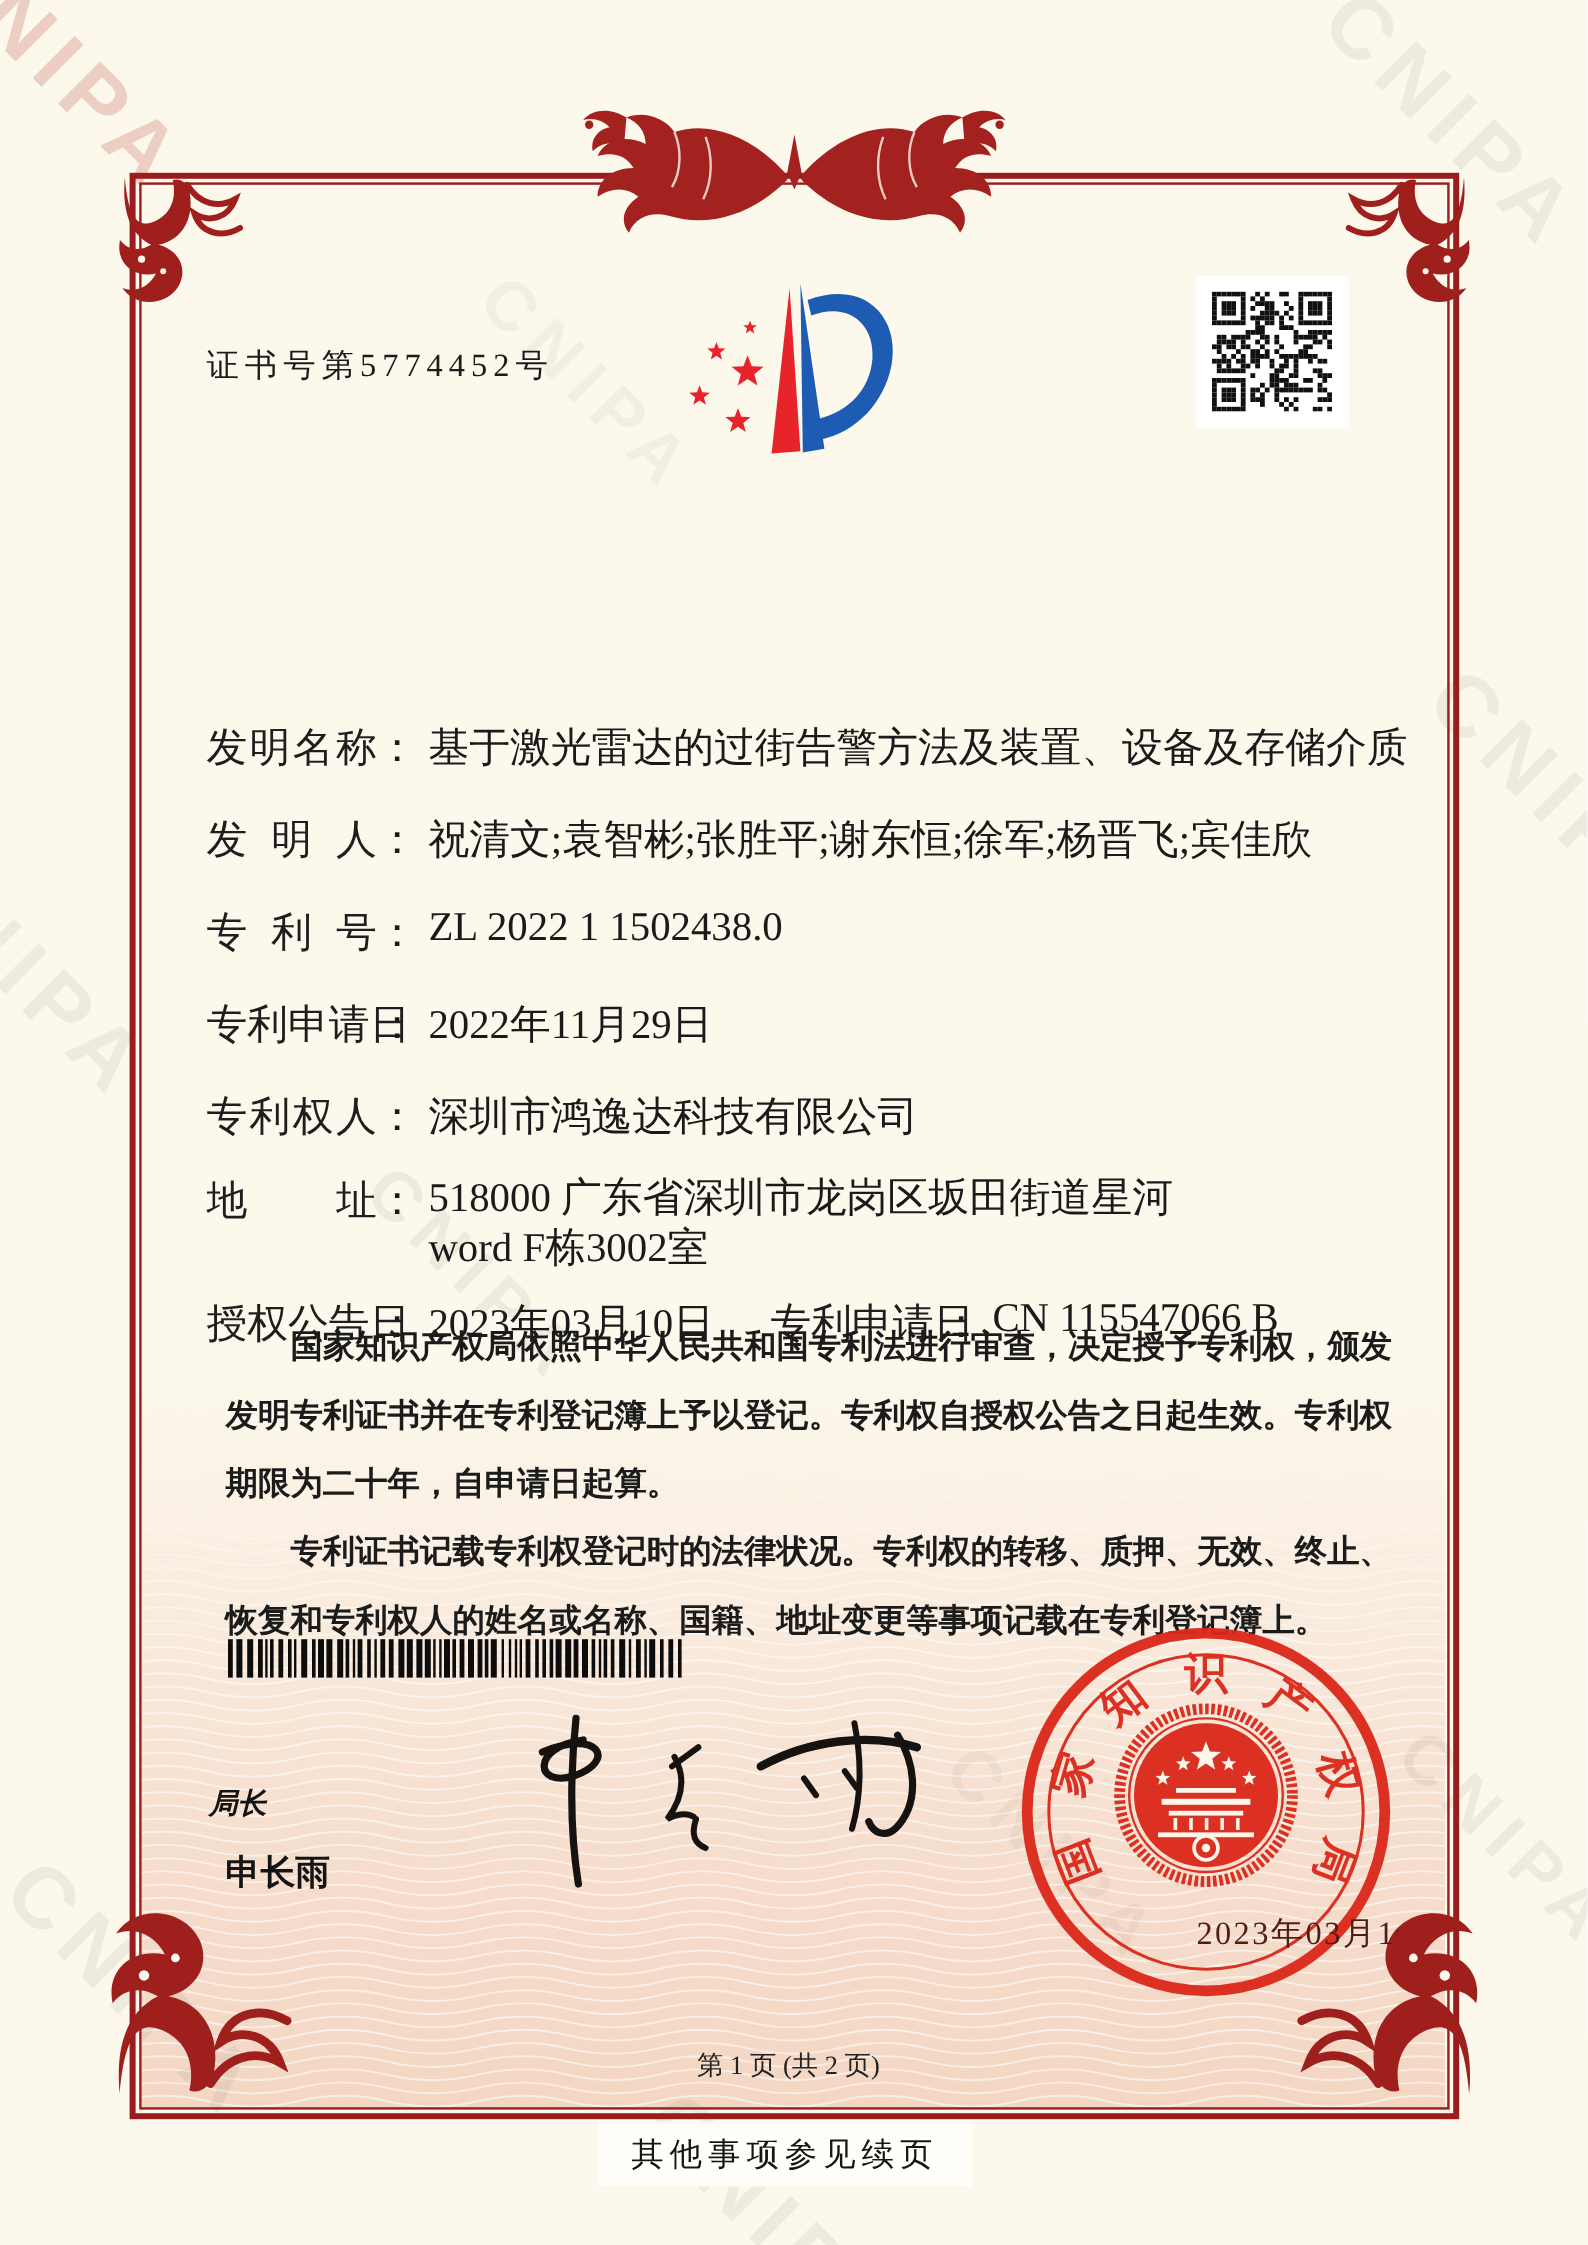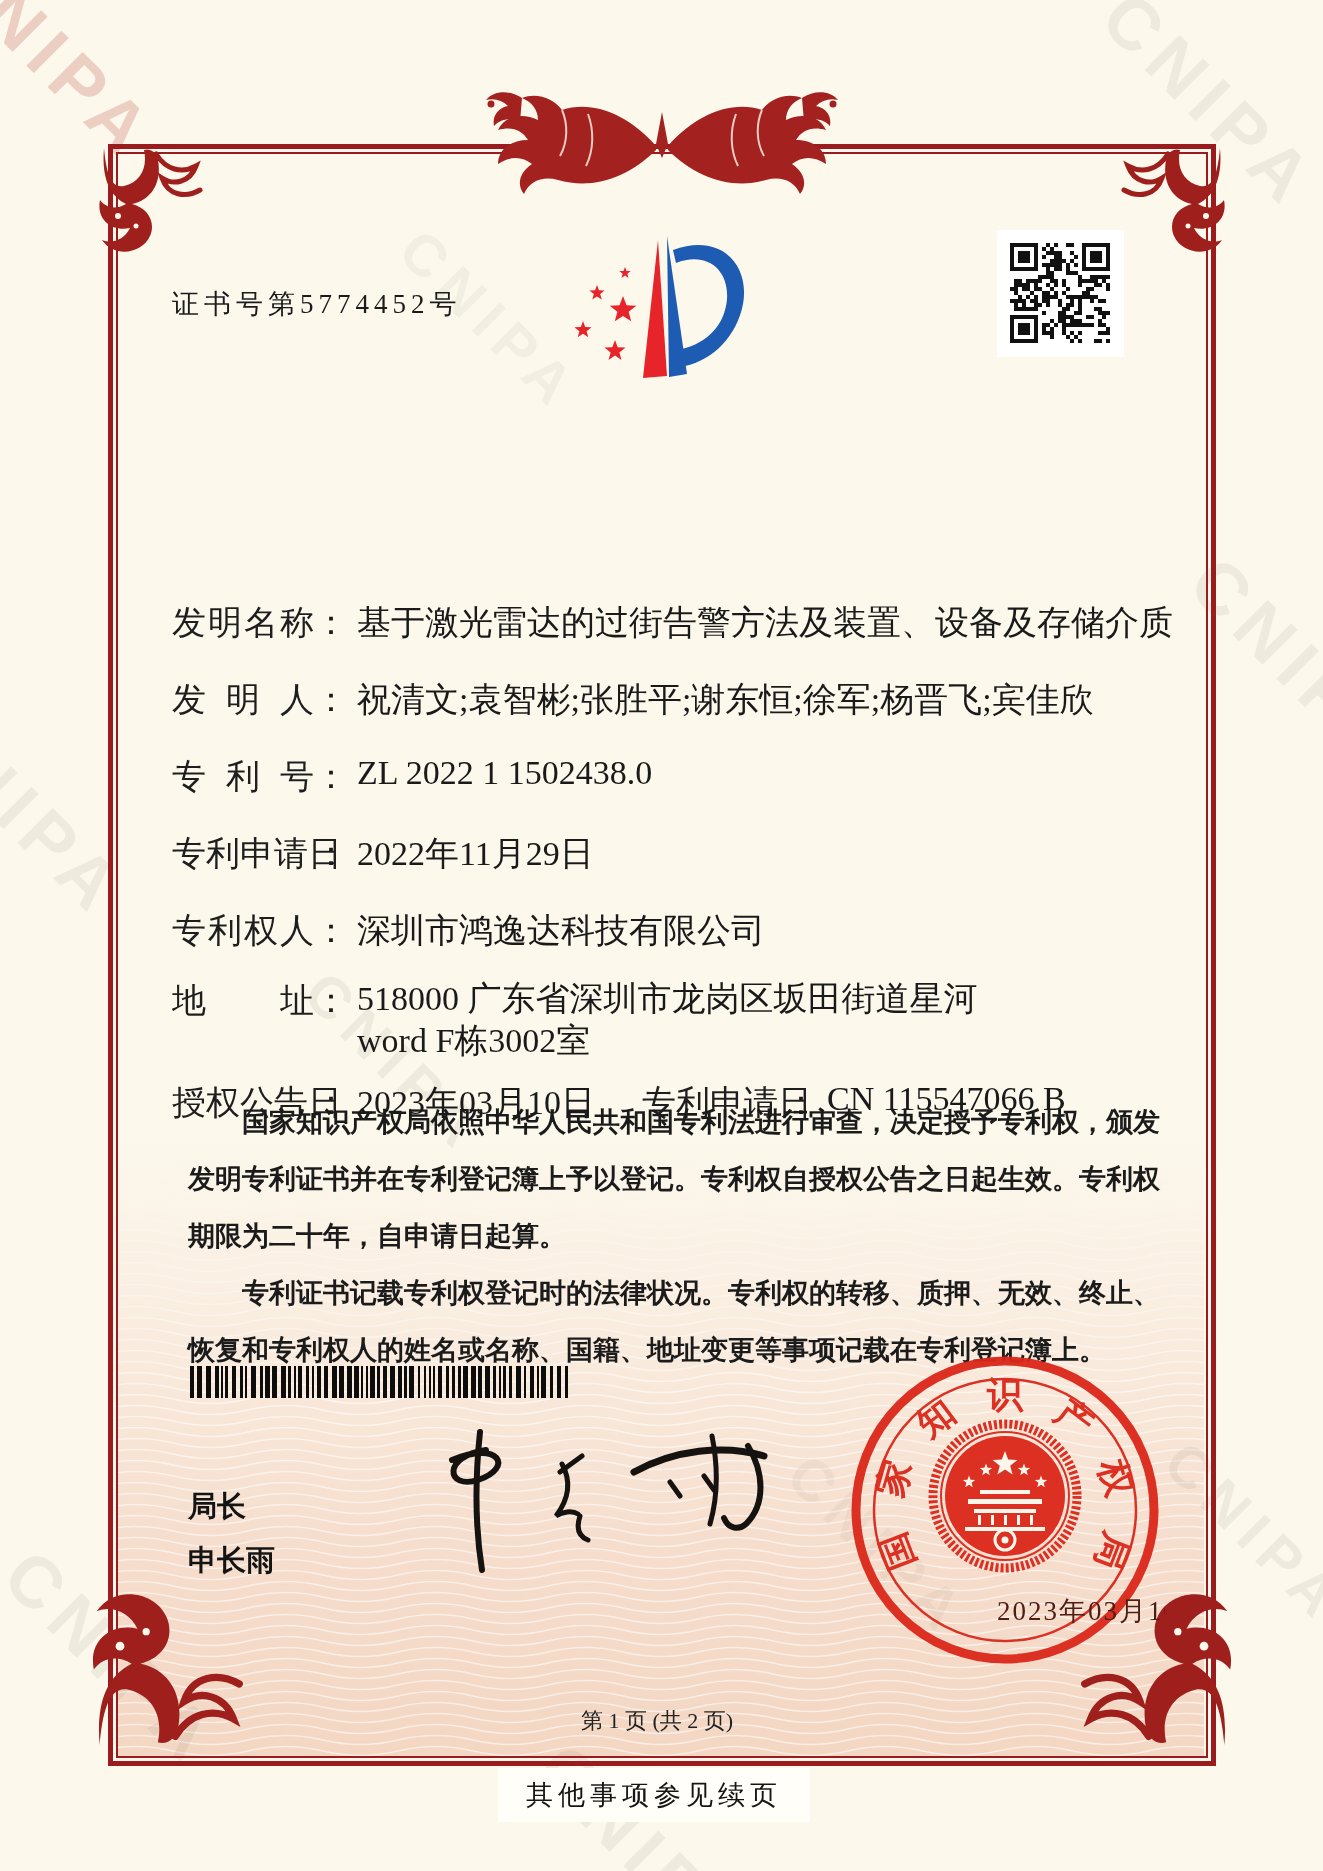--- a/index.html
+++ b/index.html
@@ -40,22 +40,22 @@
   .pair2{position:absolute;left:470px;top:0;}
   
   .body-text{left:188px;top:1094px;width:972px;font-size:27px;line-height:57px;
              text-align:justify;color:#1b1b1b;z-index:4;font-weight:bold;}
   .body-text p{margin:0;text-indent:54px;}
   
   .barcode{left:190px;top:1366px;width:394px;height:32px;display:flex;align-items:stretch;z-index:4;}
   .barcode i{display:block;height:100%;}
   
   .sig{left:412px;top:1420px;z-index:4;}
-  .director-label{left:188px;top:1487px;font-family:"Liberation Sans","DejaVu Sans",sans-serif;
-                  font-weight:700;font-size:29px;color:#141414;z-index:4;}
+  .director-label{left:174px;top:1487px;font-family:"Liberation Sans","DejaVu Sans",sans-serif;
+                  font-weight:700;font-size:24px;color:#141414;z-index:4;font-style:italic;}
   .director-name{left:188px;top:1541px;font-family:"Liberation Sans","DejaVu Sans",sans-serif;
                  font-weight:700;font-size:29px;color:#141414;z-index:4;}
   
   .seal{left:845px;top:1350px;width:320px;height:320px;z-index:7;}
   
   .page-footer{left:108px;top:1706px;width:1098px;text-align:center;font-size:22px;color:#222;z-index:4;}
   .contin{left:498px;top:1768px;width:312px;height:54px;background:#FFFEF9;z-index:4;
           display:flex;align-items:center;justify-content:center;font-size:27px;letter-spacing:5px;color:#151515;}
   
   .orn{position:absolute;z-index:6;pointer-events:none;}

